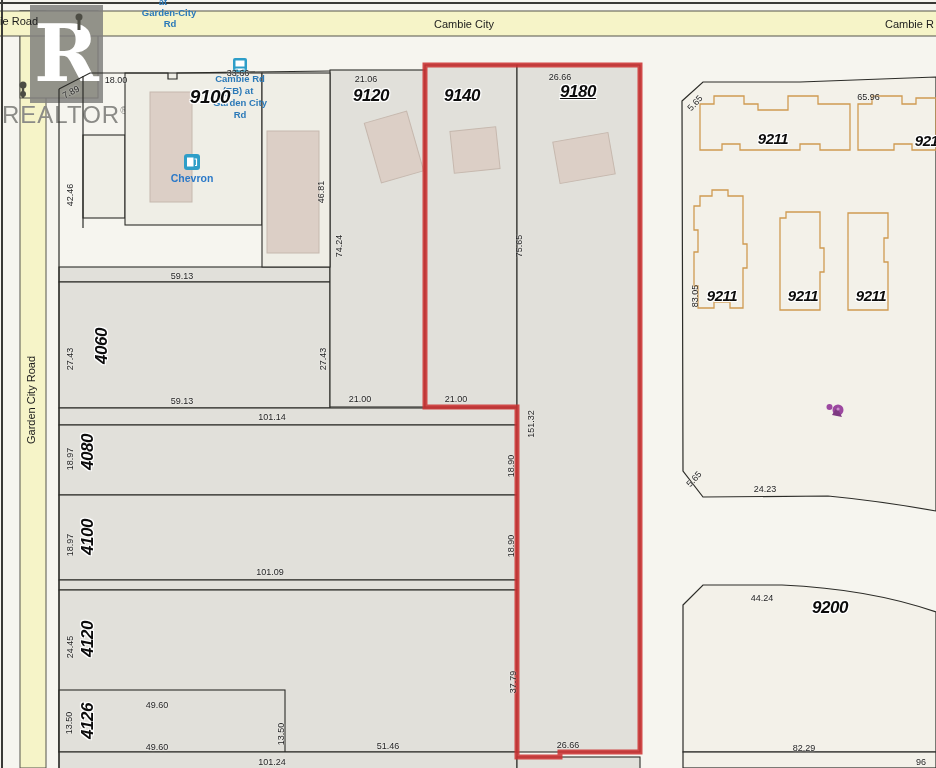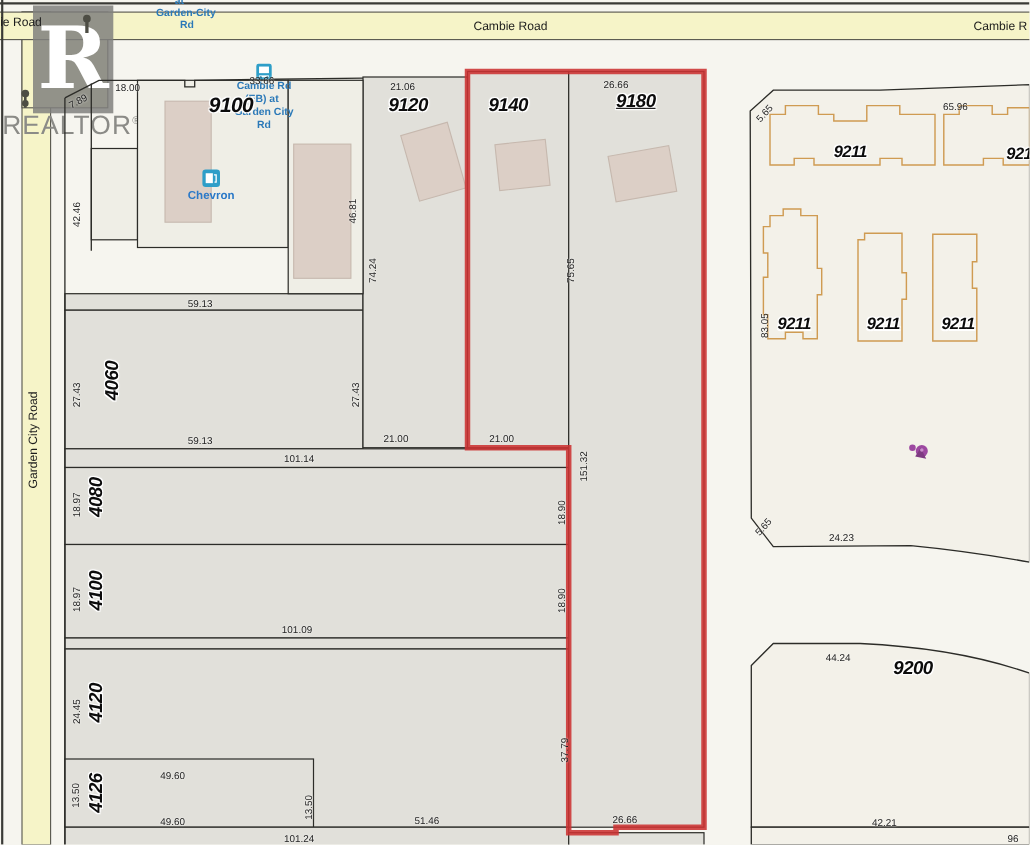--- a/index.html
+++ b/index.html
@@ -126,21 +126,21 @@
 
     <g>
       <rect x="184" y="154" width="16" height="16" rx="3" fill="#2e9ec8"></rect>
       <rect x="187" y="157.5" width="6.5" height="9" fill="#fff"></rect>
       <path d="M194.5,159 L196.5,159 L196.5,165.5 L195,165.5" stroke="#fff" stroke-width="1.2" fill="none"></path>
     </g>
   </svg>
 
   <div id="labels">
 
-    <span class="lbl road-lbl" style="left:464px;top:24px;">Cambie Road</span>
+    <span class="lbl road-lbl" style="left:464px;top:24px;">Cambie City</span>
     <span class="lbl road-lbl anchor-left" style="left:885px;top:24px;">Cambie R</span>
     <span class="lbl road-lbl anchor-left" style="left:-6px;top:21px;">bie Road</span>
     <span class="lbl road-lbl" style="left:31px;top:400px;transform:translate(-50%,-50%) rotate(-90deg);">Garden City Road</span>
 
     <span class="lbl blue" style="left:163px;top:1px;">at</span>
     <span class="lbl blue" style="left:169px;top:12px;text-align:center;">Garden-City</span>
     <span class="lbl blue" style="left:170px;top:23px;">Rd</span>
     <span class="lbl blue" style="left:240px;top:78px;">Cambie Rd</span>
     <span class="lbl blue" style="left:238px;top:90px;">(EB) at</span>
     <span class="lbl blue" style="left:240px;top:102px;">Garden City</span>
@@ -178,21 +178,21 @@
       <span class="lbl dim" style="left: 157px; top: 705px; transform: translate(-50%, -50%);">49.60</span>
       <span class="lbl dim" style="left: 157px; top: 747px; transform: translate(-50%, -50%);">49.60</span>
       <span class="lbl dim" style="left: 281px; top: 734px; transform: translate(-50%, -50%) rotate(-90deg);">13.50</span>
       <span class="lbl dim" style="left: 388px; top: 746px; transform: translate(-50%, -50%);">51.46</span>
       <span class="lbl dim" style="left: 568px; top: 745px; transform: translate(-50%, -50%);">26.66</span>
       <span class="lbl dim" style="left: 272px; top: 762px; transform: translate(-50%, -50%);">101.24</span>
       <span class="lbl dim" style="left: 694px; top: 479px; transform: translate(-50%, -50%) rotate(-48deg);">5.65</span>
       <span class="lbl dim" style="left: 765px; top: 489px; transform: translate(-50%, -50%); text-align: center;">24.23</span>
       <span class="lbl dim" style="left: 695px; top: 296px; transform: translate(-50%, -50%) rotate(-90deg);">83.05</span>
       <span class="lbl dim" style="left: 762px; top: 598px; transform: translate(-50%, -50%);">44.24</span>
-      <span class="lbl dim" style="left: 804px; top: 748px; transform: translate(-50%, -50%);">42.21</span>
+      <span class="lbl dim" style="left: 804px; top: 748px; transform: translate(-50%, -50%);">82.29</span>
       <span class="lbl dim" style="left: 921px; top: 762px; transform: translate(-50%, -50%);">96</span>
       <span class="lbl lot" style="left: 210px; top: 97px; font-size: 19px; transform: translate(-50%, -50%);">9100</span>
       <span class="lbl lot" style="left: 371px; top: 96px; font-size: 17px; transform: translate(-50%, -50%);">9120</span>
       <span class="lbl lot" style="left: 462px; top: 96px; font-size: 17px; transform: translate(-50%, -50%);">9140</span>
       <span class="lbl lot" style="left: 578px; top: 92px; font-size: 17px; transform: translate(-50%, -50%); text-decoration: underline;">9180</span>
       <span class="lbl lot" style="left: 773px; top: 138px; font-size: 15px; transform: translate(-50%, -50%);">9211</span>
       <span class="lbl lot" style="left: 930px; top: 140px; font-size: 15px; transform: translate(-50%, -50%);">9211</span>
       <span class="lbl lot" style="left: 722px; top: 295px; font-size: 15px; transform: translate(-50%, -50%);">9211</span>
       <span class="lbl lot" style="left: 803px; top: 295px; font-size: 15px; transform: translate(-50%, -50%);">9211</span>
       <span class="lbl lot" style="left: 871px; top: 295px; font-size: 15px; transform: translate(-50%, -50%);">9211</span>

